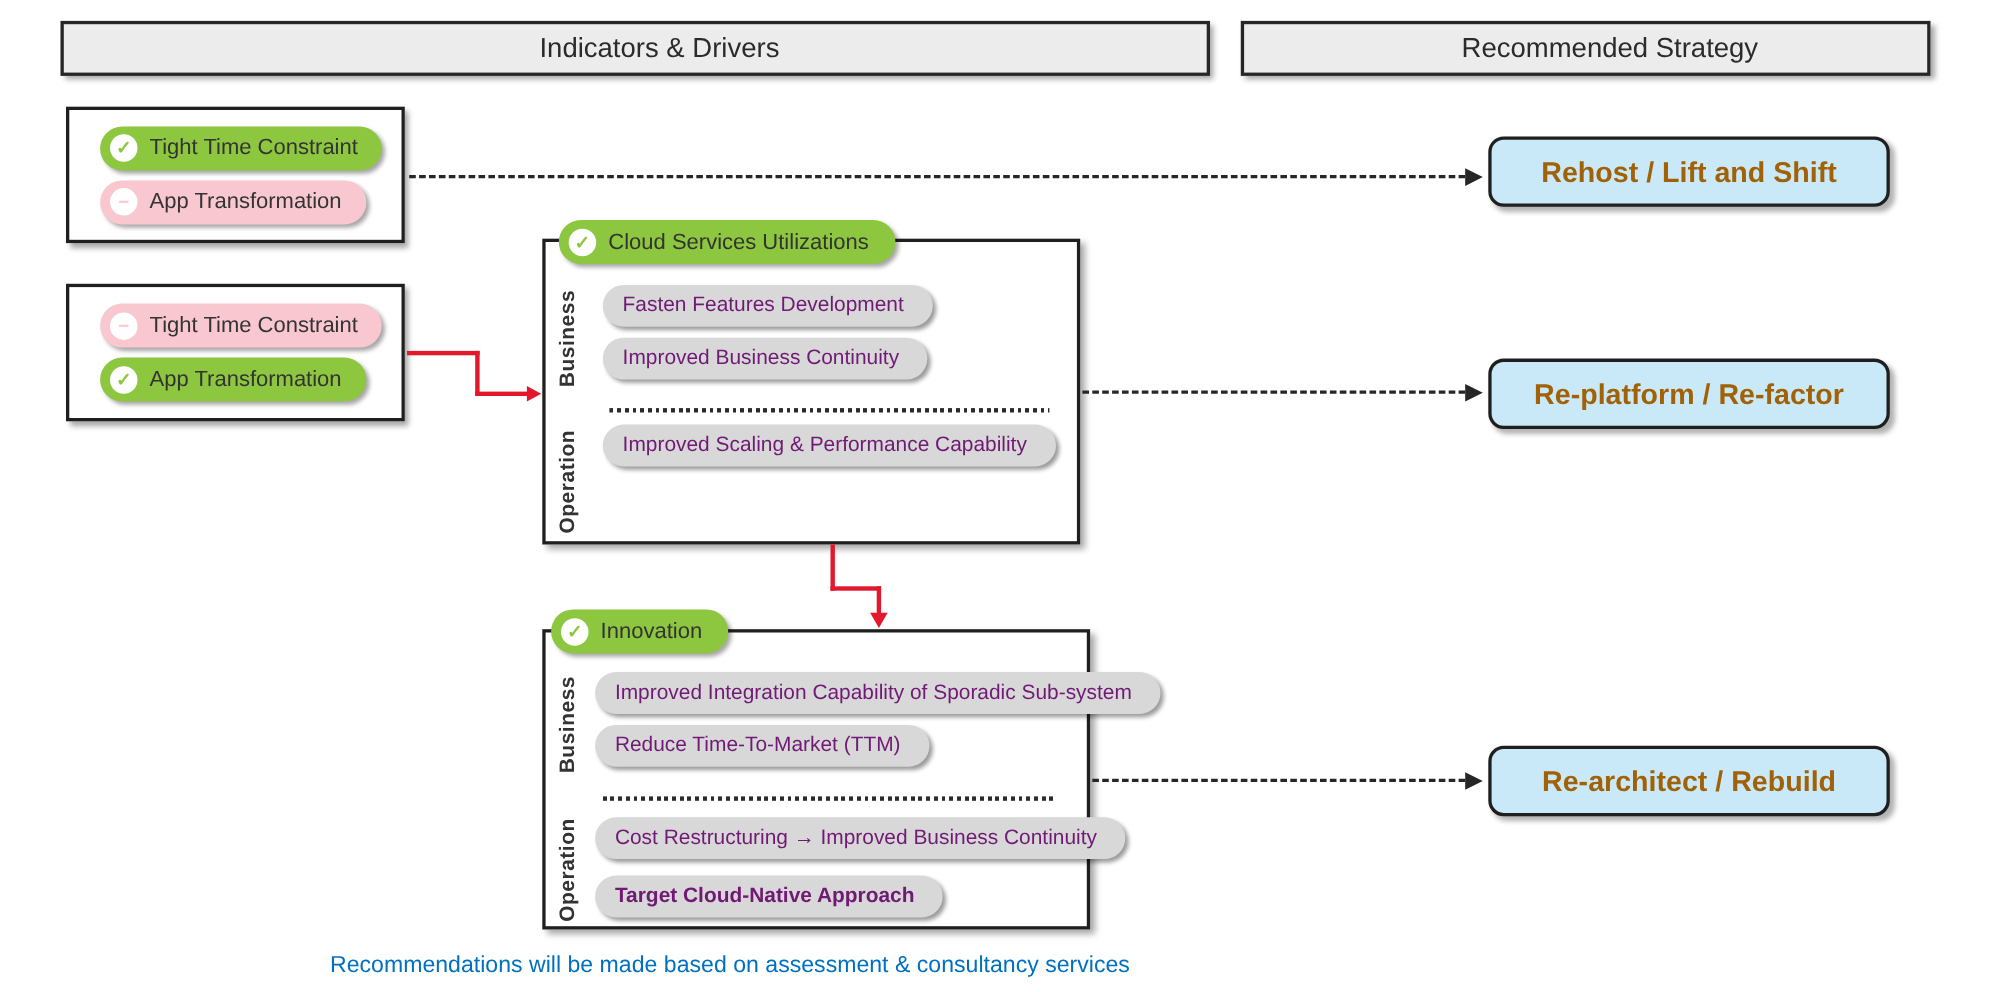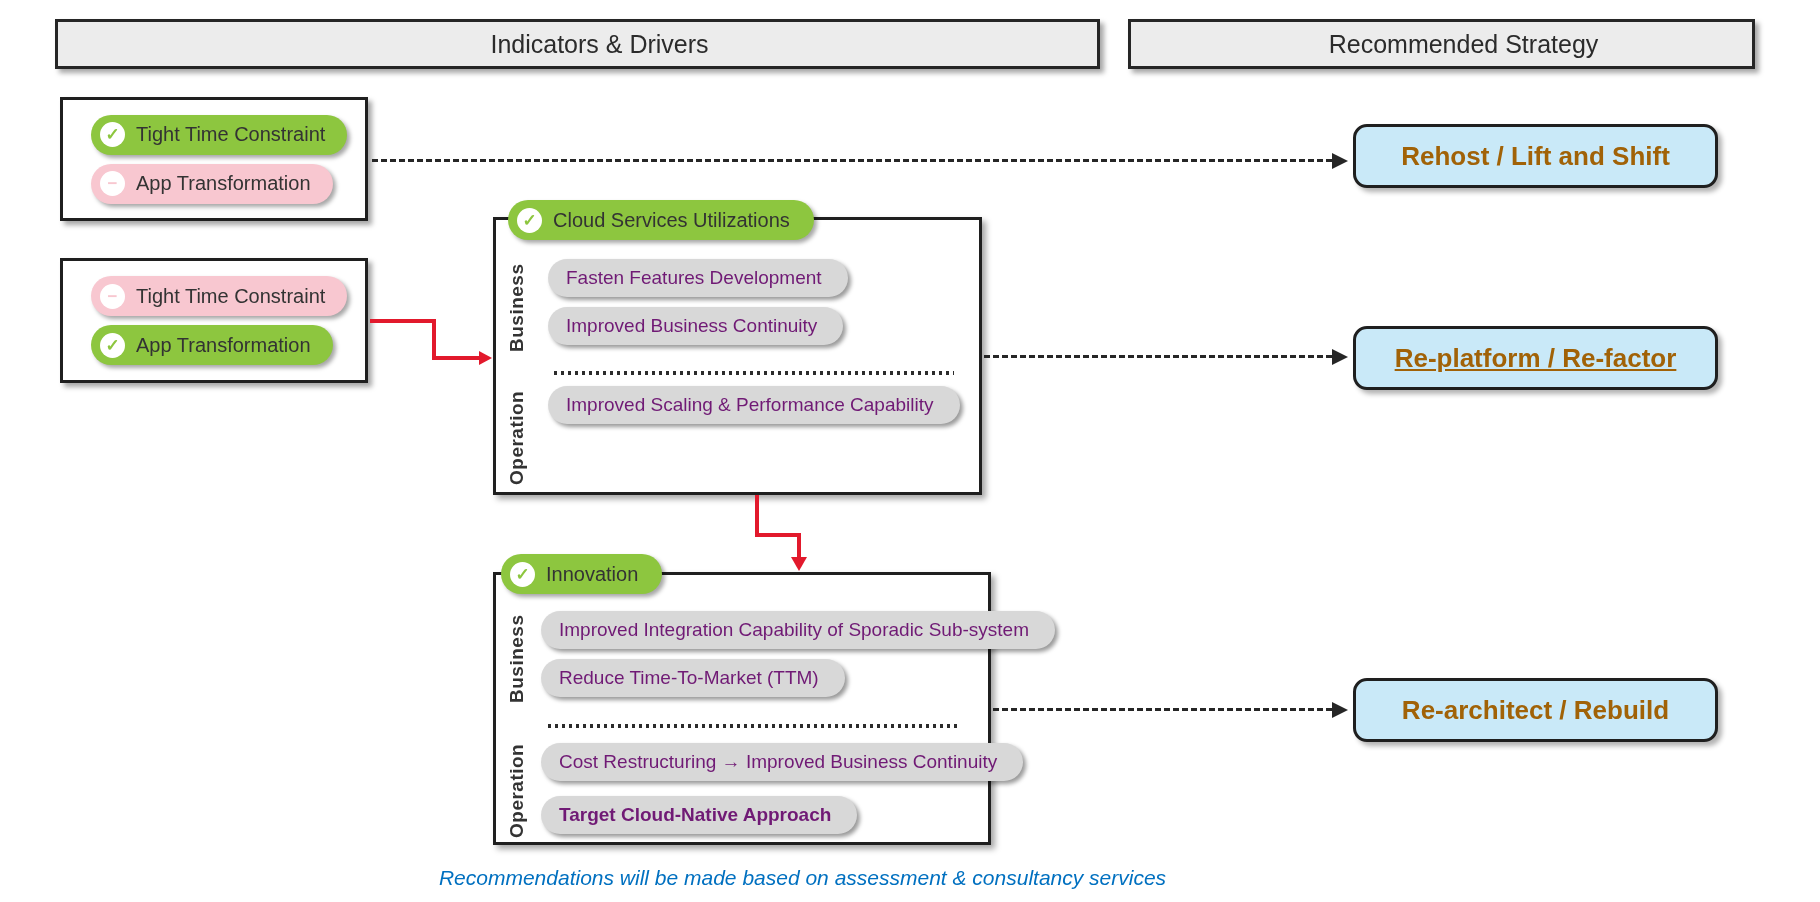--- a/index.html
+++ b/index.html
@@ -92,22 +92,21 @@
     border-top:7px solid transparent;border-bottom:7px solid transparent;
     border-left:13px solid var(--red-arrow);
   }
   .arrow-down-red{
     position:absolute;width:0;height:0;
     border-left:8px solid transparent;border-right:8px solid transparent;
     border-top:14px solid var(--red-arrow);
   }
 
   .footnote{
-    position:absolute;font-style:italic;font-size:21px;color:var(--footnote-blue);
-    text-align:center;
+    position:absolute;font-size:21px;color:var(--footnote-blue);
   }
 </style>
 </head>
 <body>
 
 <div class="canvas">
 
   <div class="header-bar" style="left:55px;top:19px;width:1045px;">
     <span>Indicators &amp; Drivers</span>
   </div>
@@ -172,21 +171,21 @@
     <div class="gray-pill" style="left:45px;top:84px;">Reduce Time-To-Market (TTM)</div>
     <div class="dotted-sep" style="left:52px;top:149px;width:410px;"></div>
     <div class="vlabel" style="left:10px;top:160px;height:112px;">Operation</div>
     <div class="gray-pill" style="left:45px;top:168px;">Cost Restructuring → Improved Business Continuity</div>
     <div class="gray-pill" style="left:45px;top:221px;font-weight:bold;">Target Cloud-Native Approach</div>
   </div>
 
   <div class="strategy-box" style="left:1353px;top:124px;">
     <span>Rehost / Lift and Shift</span>
   </div>
-  <div class="strategy-box" style="left:1353px;top:326px;text-decoration:underline;">
+  <div class="strategy-box" style="left:1353px;top:326px;">
     <span>Re-platform / Re-factor</span>
   </div>
   <div class="strategy-box" style="left:1353px;top:678px;">
     <span>Re-architect / Rebuild</span>
   </div>
 
   <div class="dash-line" style="left:372px;top:159px;width:960px;"></div>
   <div class="arrow-right-dark" style="left:1332px;top:153px;"></div>
 
   <div class="dash-line" style="left:984px;top:355px;width:348px;"></div>

